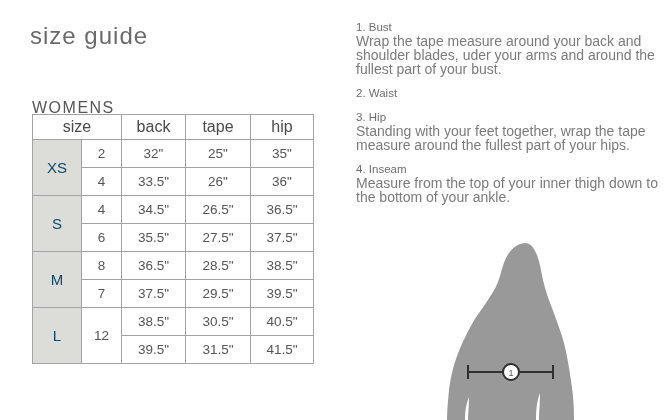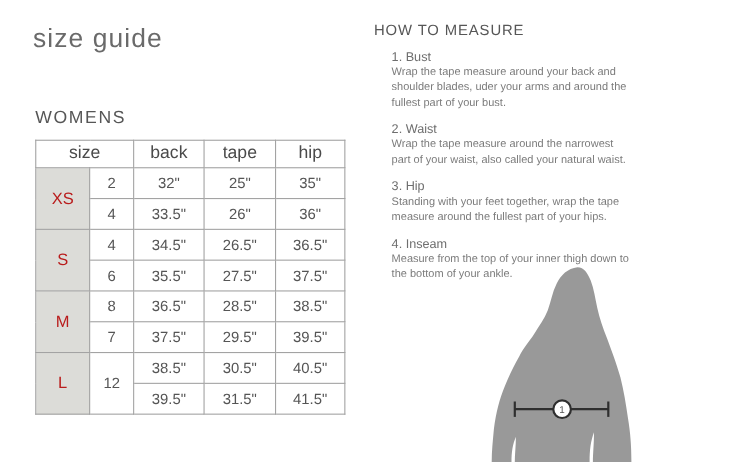--- a/index.html
+++ b/index.html
@@ -11,42 +11,42 @@
   }
   .page-title {
     position: absolute; left: 30px; top: 22px;
     font-size: 24px; letter-spacing: 1px; color: #6a6a6a;
   }
   .womens-label {
     position: absolute; left: 32px; top: 99px;
     font-size: 16px; letter-spacing: 1.5px; color: #565656; text-align: center;
   }
   table.size-table {
-    position: absolute; left: 32px; top: 127px;
+    position: absolute; left: 32px; top: 114px;
     border-collapse: collapse; table-layout: fixed;
   }
   .size-table th, .size-table td {
     border: 1px solid #a3a3a3; text-align: center; vertical-align: middle;
     font-weight: normal; padding: 0; color: #555555; background: #ffffff;
   }
   .size-table thead th { height: 24px; font-size: 16px; color: #4a4a4a; }
   .size-table tbody tr { height: 28px; }
   .size-table tbody td { font-size: 13.5px; }
   .size-table .group-label {
-    background: #dcdcd8; font-size: 15px; color: #b91c1c; margin-top: 46px;
+    background: #dcdcd8; font-size: 15px; color: #0c4a6e; margin-top: 46px;
   }
   .right-col { position: absolute; left: 340px; top: 20px; width: 320px; }
   .htm-title {
     font-size: 13.5px; letter-spacing: 0.8px; color: #565656;
     margin: 0 0 10px 0; font-weight: normal;
   }
   .measure-section { margin: 0 0 10px 16px; }
   .measure-heading { font-size: 11.5px; line-height: 14px; color: #6e6e6e; }
   .measure-body {
-    font-size: 10px; line-height: 14px; color: #7b7b7b;
+    font-size: 14px; line-height: 14px; color: #7b7b7b;
     white-space: pre-line;
   }
   .figure-wrap { position: absolute; left: 440px; top: 241px; width: 140px; height: 179px; }
 </style>
 </head>
 <body>
 
 <div class="page-title">size guide</div>
 <div class="womens-label">WOMENS</div>
 
@@ -115,32 +115,29 @@
     </tr>
     <tr>
       <td>39.5"</td>
       <td>31.5"</td>
       <td>41.5"</td>
     </tr>
   </tbody>
 </table>
 
 <div class="right-col">
-  <h2 class="htm-title">HOW TO MEASURE</h2>
 
   <div class="measure-section">
     <div class="measure-heading">1. Bust</div>
     <div class="measure-body">Wrap the tape measure around your back and
 shoulder blades, uder your arms and around the
 fullest part of your bust.</div>
   </div>
   <div class="measure-section">
     <div class="measure-heading">2. Waist</div>
-    <div class="measure-body">Wrap the tape measure around the narrowest
-part of your waist, also called your natural waist.</div>
   </div>
   <div class="measure-section">
     <div class="measure-heading">3. Hip</div>
     <div class="measure-body">Standing with your feet together, wrap the tape
 measure around the fullest part of your hips.</div>
   </div>
   <div class="measure-section">
     <div class="measure-heading">4. Inseam</div>
     <div class="measure-body">Measure from the top of your inner thigh down to
 the bottom of your ankle.</div>

